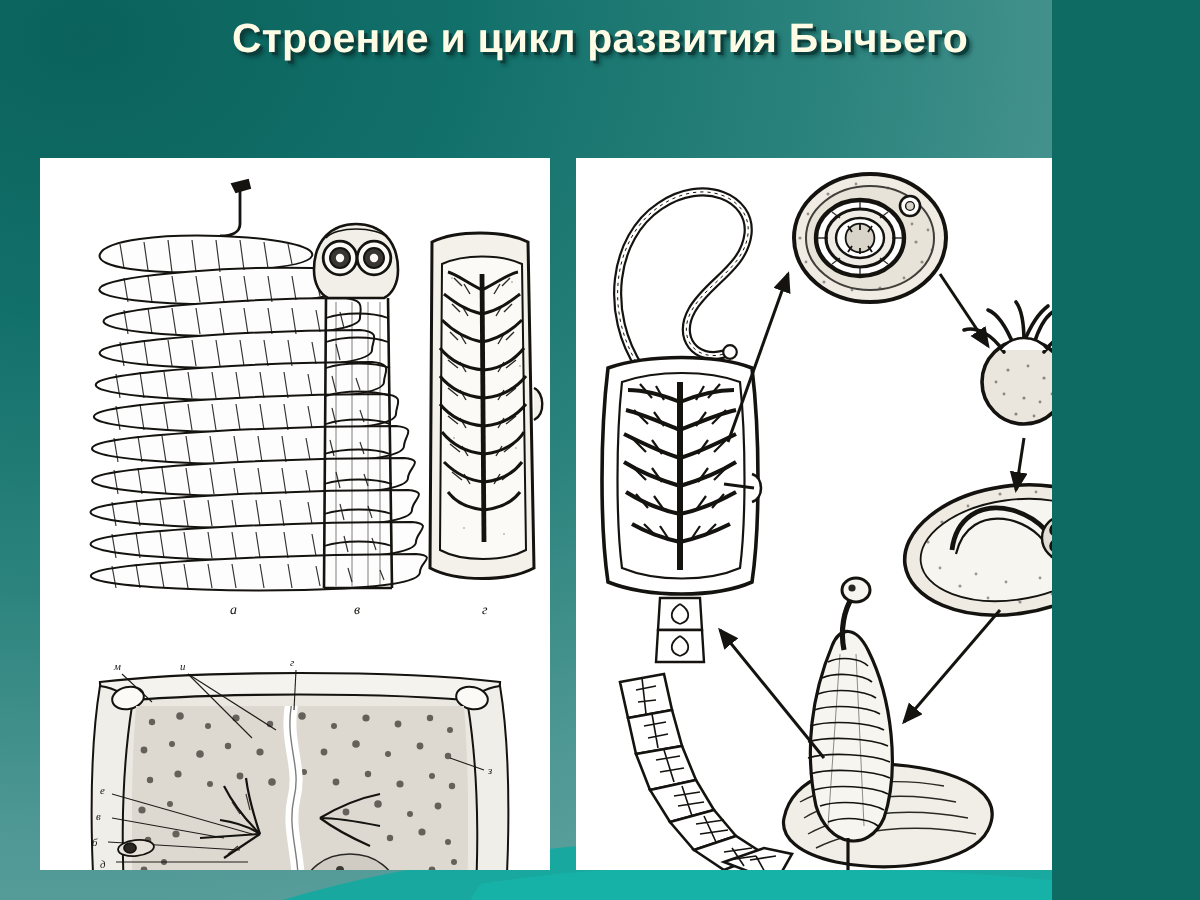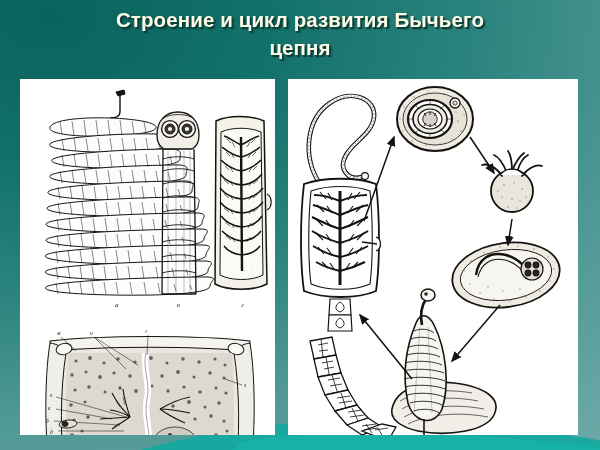--- a/index.html
+++ b/index.html
@@ -3,21 +3,21 @@
 <meta charset="utf-8">
 <title>Строение и цикл развития Бычьего цепня</title>
 <style>
   html,body{margin:0;padding:0;}
   body{
     width:600px;height:450px;overflow:hidden;
     font-family:"Liberation Sans", sans-serif;
     background:#0e6b64;
   }
   #slide{
-    position:relative;width:600px;height:450px;overflow:hidden;
+    position:relative;width:526px;height:450px;overflow:hidden;
     background:
       radial-gradient(ellipse 140% 120% at 8% 4%, #0b625c 0%, #12706a 26%, #2d847e 52%, #4f9895 74%, #6aa8a6 100%);
     text-decoration: underline;
   }
   
   #swoosh{
     position:absolute;left:-10px;bottom:-58px;width:640px;height:110px;
     overflow:visible;pointer-events:none;
   }
   #title{
@@ -41,21 +41,20 @@
 
 <div id="slide">
 
   <svg id="swoosh" viewBox="0 0 640 110" preserveAspectRatio="none">
     <path d="M 120 62 C 200 34, 300 18, 420 22 C 500 25, 580 36, 640 48 L 640 110 L 0 110 L 0 84 C 40 74, 80 72, 120 62 Z" fill="#13a9a0" opacity="0.92"></path>
     <path d="M 250 44 C 340 30, 460 30, 640 54 L 640 110 L 210 110 Z" fill="#16b5ab" opacity="0.75"></path>
   </svg>
 
   <div id="title">
     <div>Строение и цикл развития Бычьего</div>
-    <div>цепня</div>
   </div>
 
   <div class="panel" id="panel-left">
     <svg viewBox="0 0 255 356">
       <rect x="0" y="0" width="255" height="356" fill="#ffffff"></rect>
 
       <g stroke="#15130f" fill="none" stroke-width="1">
 
         <path d="M96 13 l8 -2 l1 4 l-7 2 z" fill="#15130f"></path>
         <path d="M100 15 L100 33 C100 37, 96 39, 90 39" stroke-width="1.4"></path>

